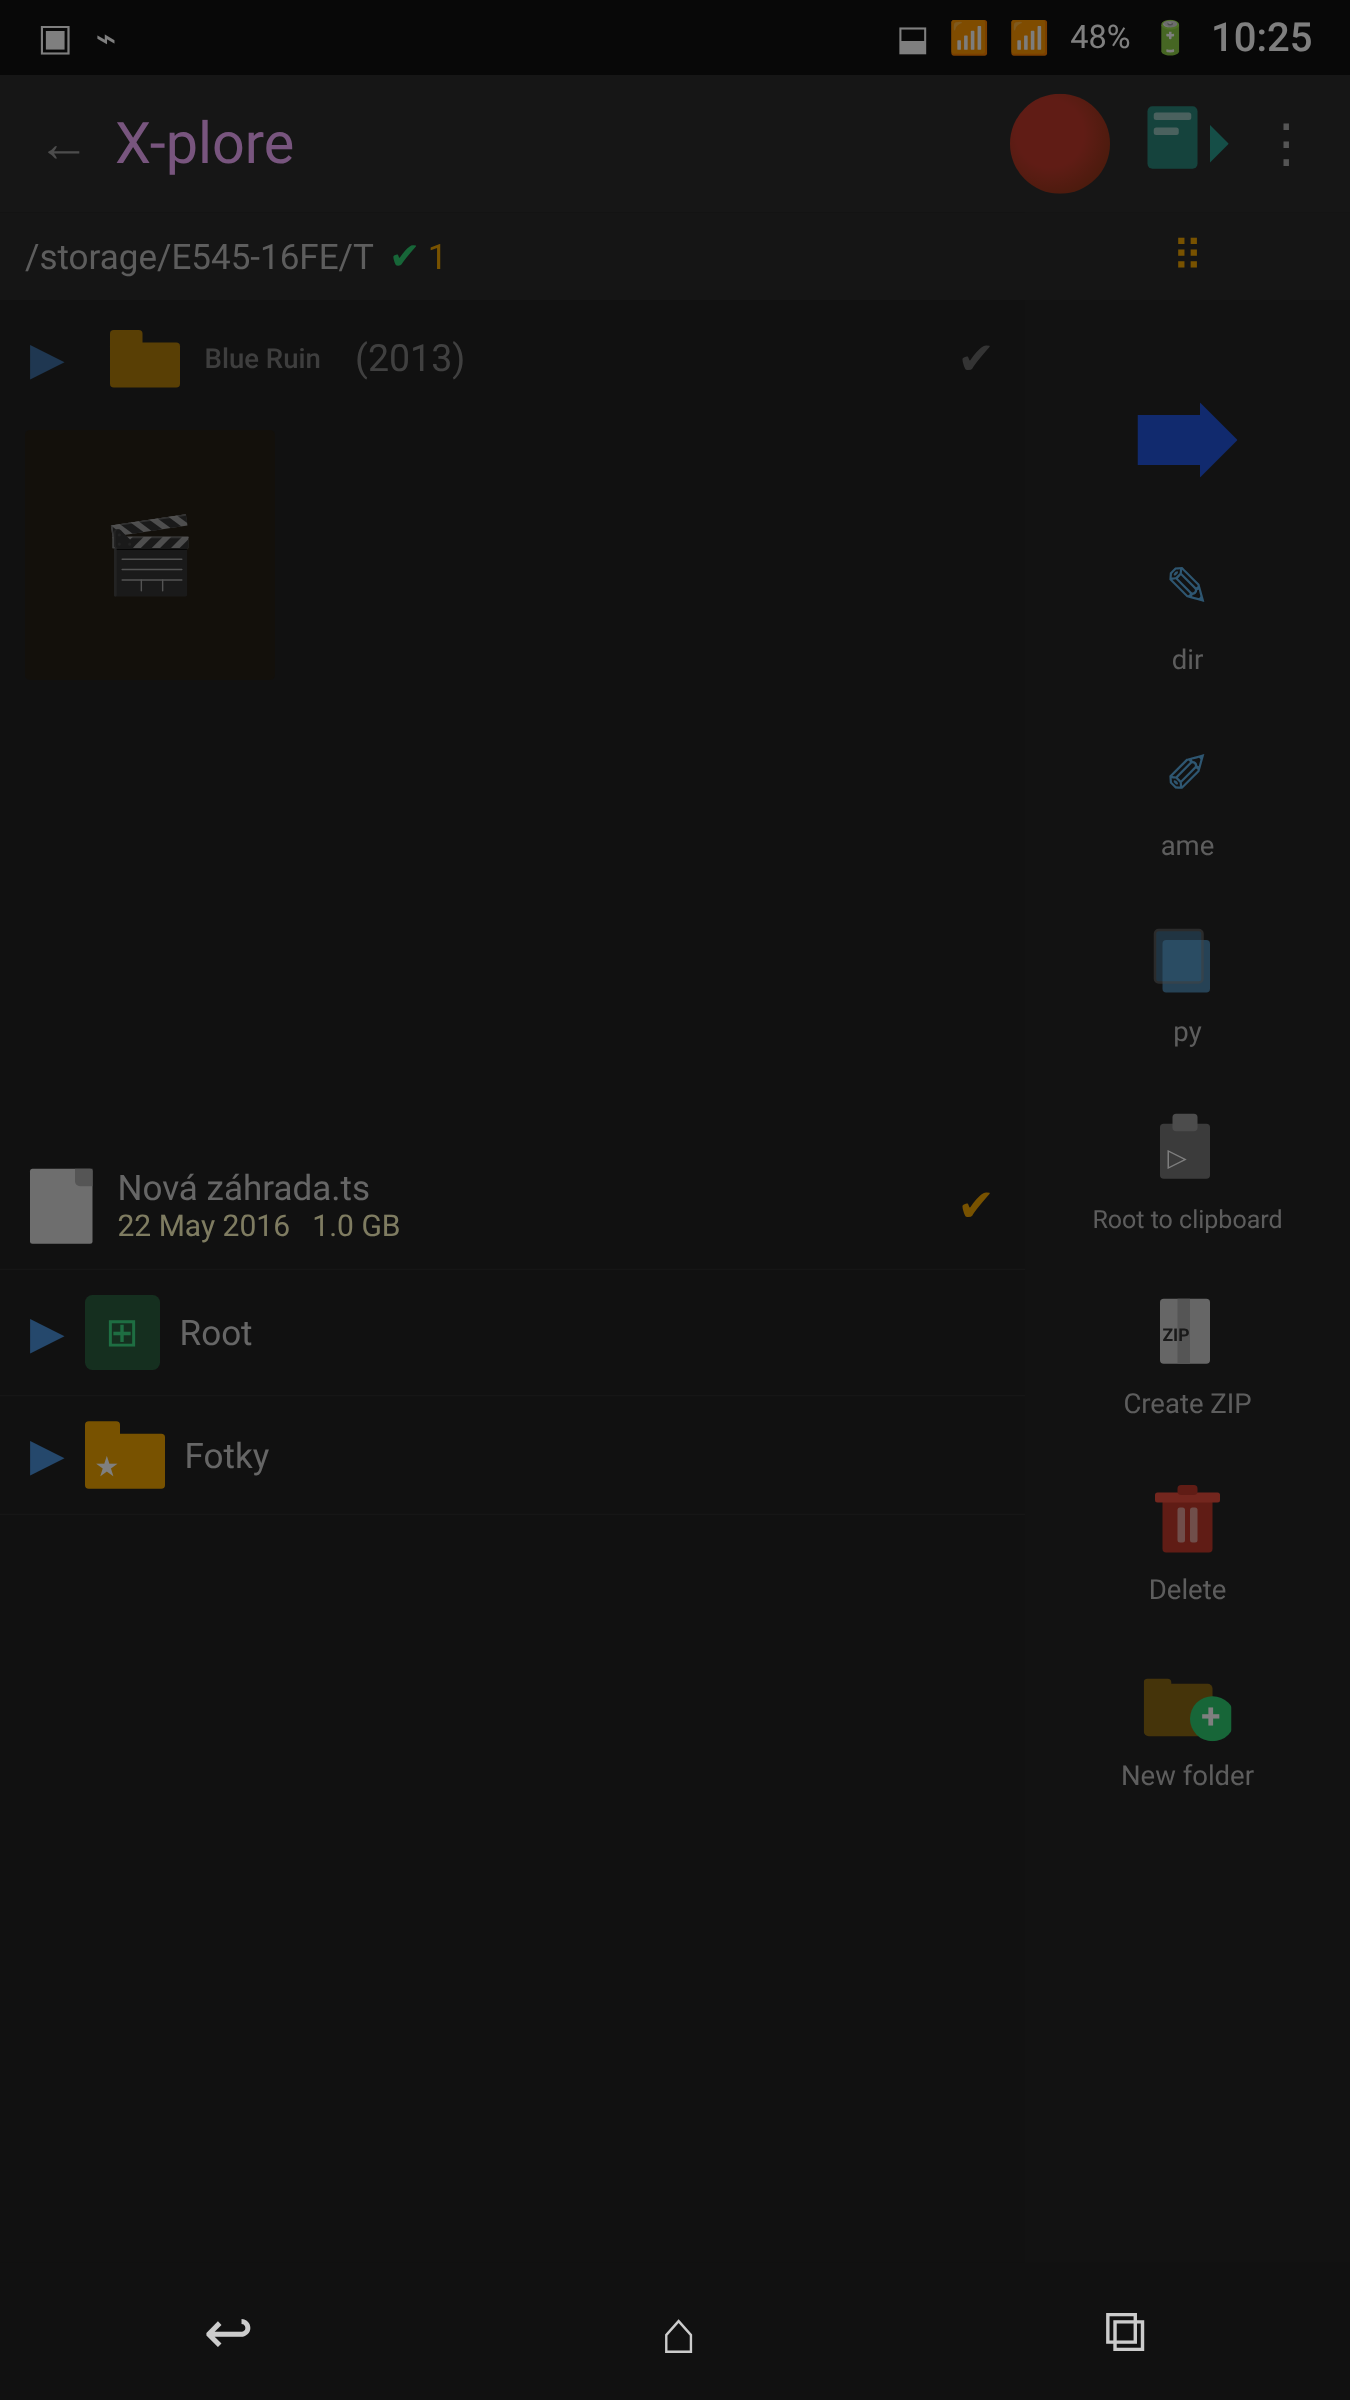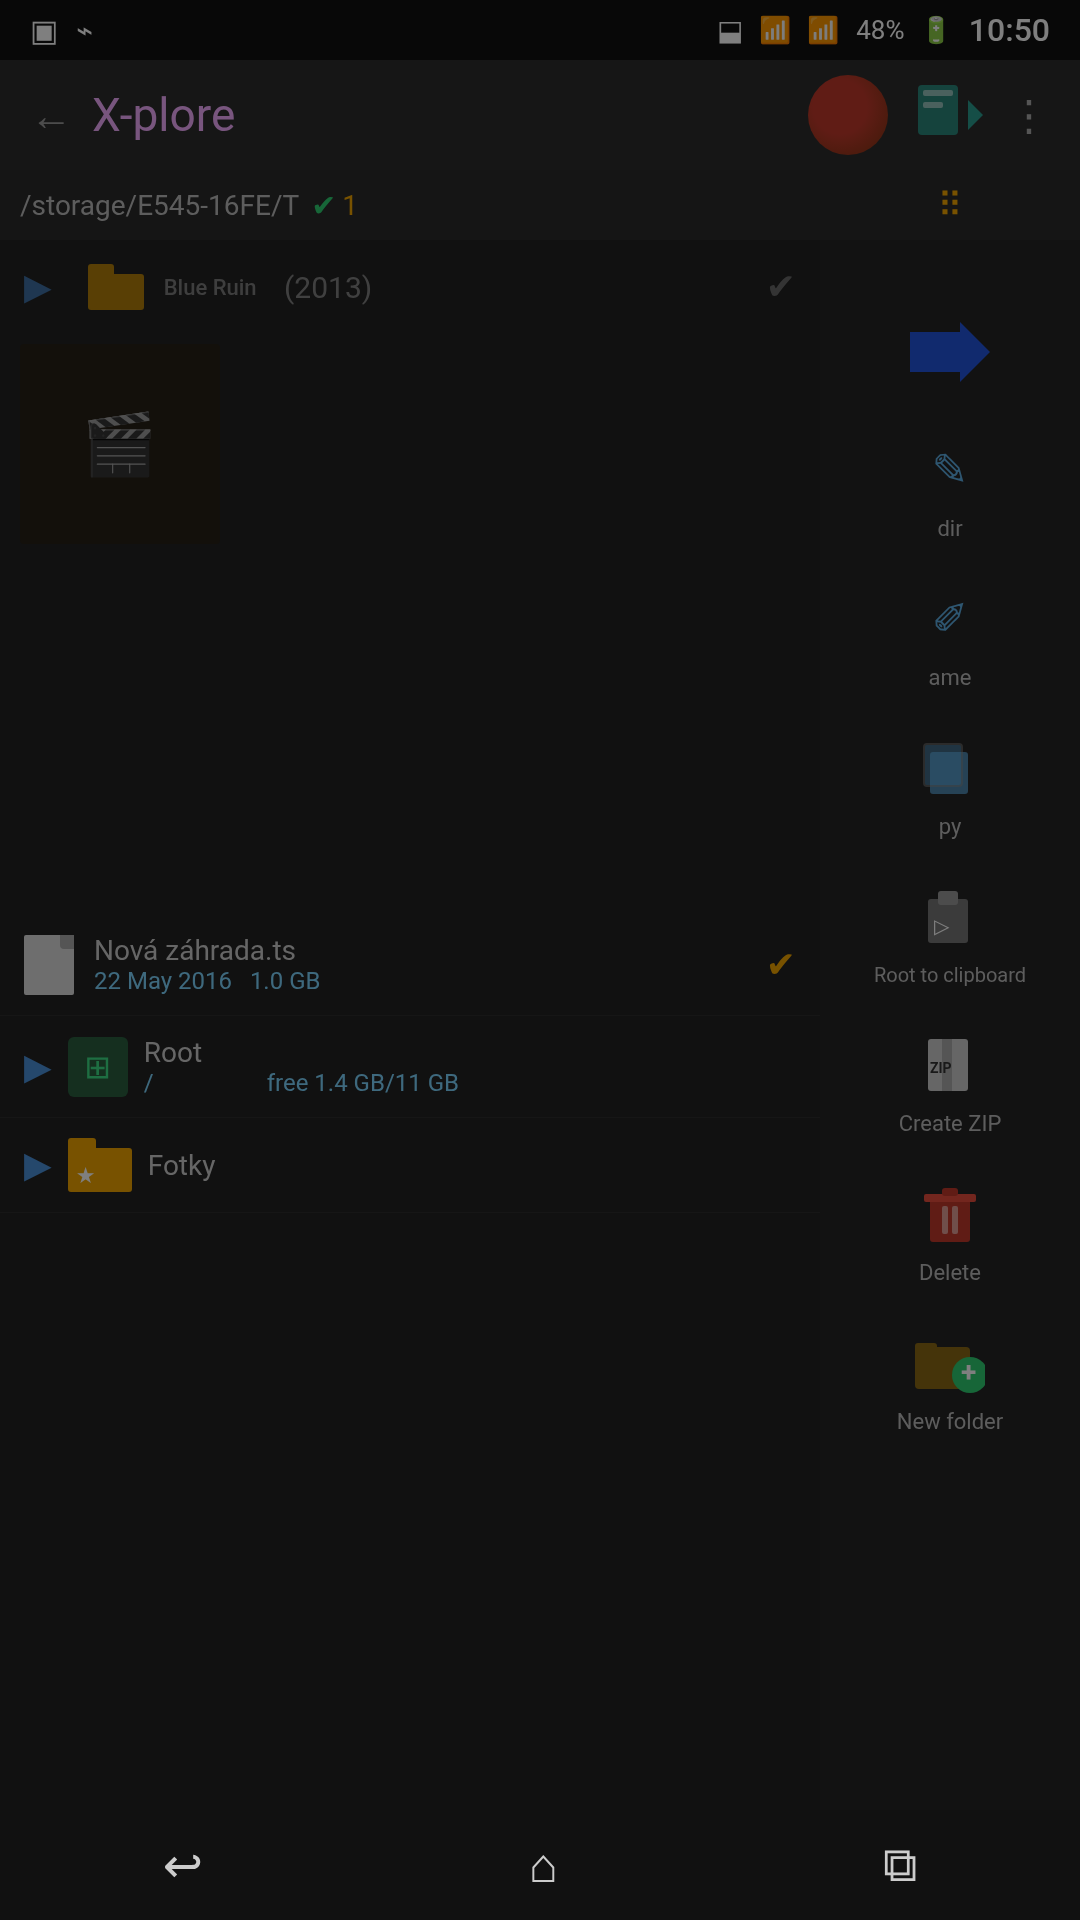--- a/index.html
+++ b/index.html
@@ -135,21 +135,21 @@
       min-height: 90px;
     }
     .file-item-info {
       flex: 1;
     }
     .file-item-name {
       color: #ccc;
       font-size: 28px;
     }
     .file-item-meta {
-      color: #7dd3fc;
+      color: #fef9c3;
       font-size: 24px;
     }
     .file-item-check {
       color: #f0a500;
       font-size: 36px;
     }
     .folder-arrow {
       color: #4a90d9;
       font-size: 36px;
       margin-right: 16px;
@@ -397,21 +397,21 @@
   <div class="status-bar-left">
     <span style="color:#fff;font-size:30px;">▣</span>
     <span style="color:#fff;font-size:28px;">⌁</span>
   </div>
   <div class="status-bar-right">
     <span style="font-size:28px;">⬓</span>
     <span style="font-size:26px;">📶</span>
     <span style="font-size:26px;">📶</span>
     <span style="font-size:26px;">48%</span>
     <span style="font-size:26px;">🔋</span>
-    <span class="status-time">10:50</span>
+    <span class="status-time">10:25</span>
   </div>
 </div>
 
 <div class="app-toolbar">
   <span class="toolbar-back">←</span>
   <span class="toolbar-title">X-plore</span>
   <div class="toolbar-avatar">
     <div class="toolbar-avatar-inner"></div>
   </div>
   <div style="width:80px;height:80px;display:flex;align-items:center;justify-content:center;">
@@ -549,21 +549,20 @@
     <span class="file-item-check" style="color:#f0a500;">✔</span>
   </div>
 
   <div class="file-item">
     <span class="folder-arrow">▶</span>
     <div style="width:60px;height:60px;background:#2a5f3f;border-radius:6px;margin-right:16px;display:flex;align-items:center;justify-content:center;">
       <span style="color:#3ddc84;font-size:32px;">⊞</span>
     </div>
     <div class="file-item-info">
       <div class="file-item-name">Root</div>
-      <div class="file-item-meta">/&nbsp;&nbsp;&nbsp;&nbsp;&nbsp;&nbsp;&nbsp;&nbsp;&nbsp;&nbsp;&nbsp;&nbsp;&nbsp;&nbsp;&nbsp;&nbsp;&nbsp;&nbsp;&nbsp;free 1.4 GB/11 GB</div>
     </div>
   </div>
 
   <div class="file-item">
     <span class="folder-arrow">▶</span>
     <div style="position:relative;width:64px;height:54px;margin-right:16px;">
       <div style="position:absolute;bottom:0;left:0;width:64px;height:44px;background:#f0a500;border-radius:3px;"></div>
       <div style="position:absolute;top:0;left:0;width:28px;height:16px;background:#f0a500;border-radius:3px 3px 0 0;"></div>
       <span style="position:absolute;bottom:4px;left:8px;color:#fff;font-size:22px;">★</span>
     </div>

